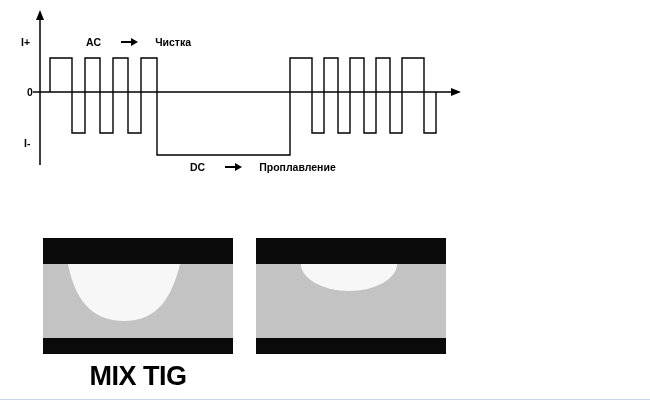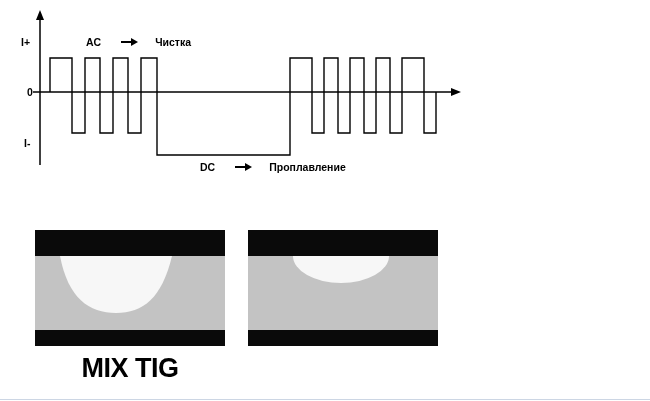--- a/index.html
+++ b/index.html
@@ -38,21 +38,21 @@
     position: relative; display: inline-block;
     width: 11px; height: 2px; background: var(--ink);
     margin-right: 3px;
   }
   .arr::after {
     content: ""; position: absolute; right: -6px; top: -3px;
     border-left: 7px solid var(--ink);
     border-top: 4px solid transparent;
     border-bottom: 4px solid transparent;
   }
-  figure.panel { position: absolute; margin: 0; width: 190px; }
+  figure.panel { position: absolute; margin: 8px; width: 190px; }
   figure.panel svg { display: block; }
   .plate { fill: var(--plate); }
   .metal { fill: var(--metal); }
   .pool  { fill: var(--pool); }
   figcaption.caption {
     margin-top: 7px;
     text-align: center;
     font-size: 27px; font-weight: 700;
     letter-spacing: -0.5px;
     color: var(--ink);
@@ -76,21 +76,21 @@
   <span class="axis-label" style="left:21px; top:37px">I+</span>
   <span class="axis-label" style="left:27px; top:87px">0</span>
   <span class="axis-label" style="left:24px; top:138px">I-</span>
 
   <div class="annot" style="left:86px; top:37px">
     <span>AC</span>
     <span class="arr"></span>
     <span>Чистка</span>
   </div>
 
-  <div class="annot" style="left:200px; top:162px">
+  <div class="annot" style="left:190px; top:162px">
     <span>DC</span>
     <span class="arr"></span>
     <span>Проплавление</span>
   </div>
 </div>
 
 <figure class="panel" style="left:35px; top:230px">
   <svg width="190" height="116" aria-hidden="true">
     <rect class="plate" x="0" y="0" width="190" height="26"></rect>
     <rect class="metal" x="0" y="26" width="190" height="74"></rect>

